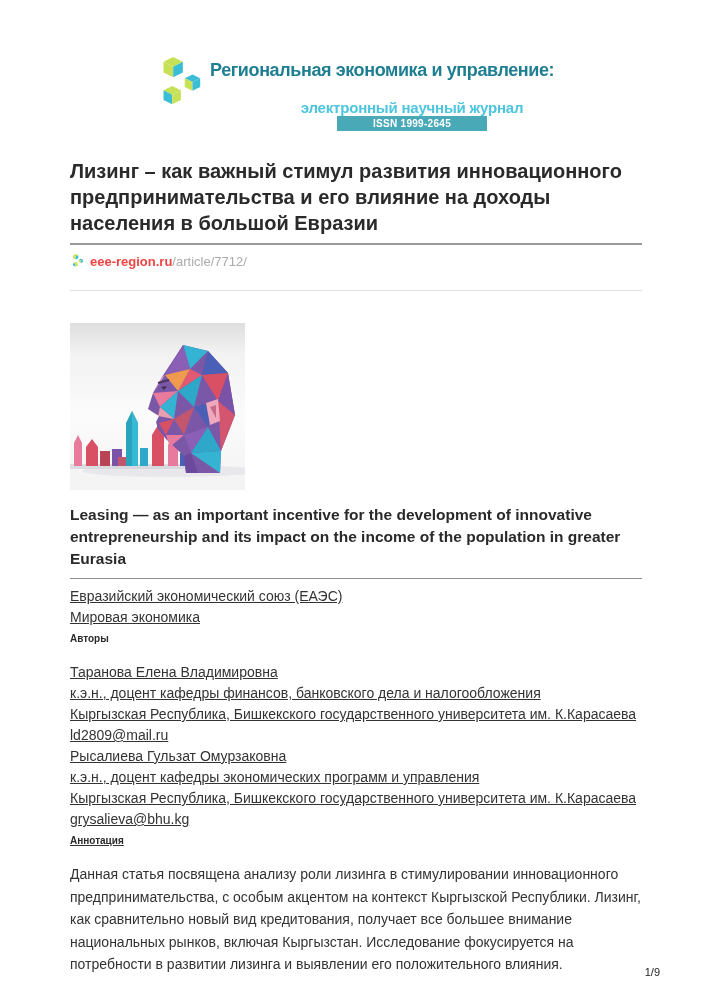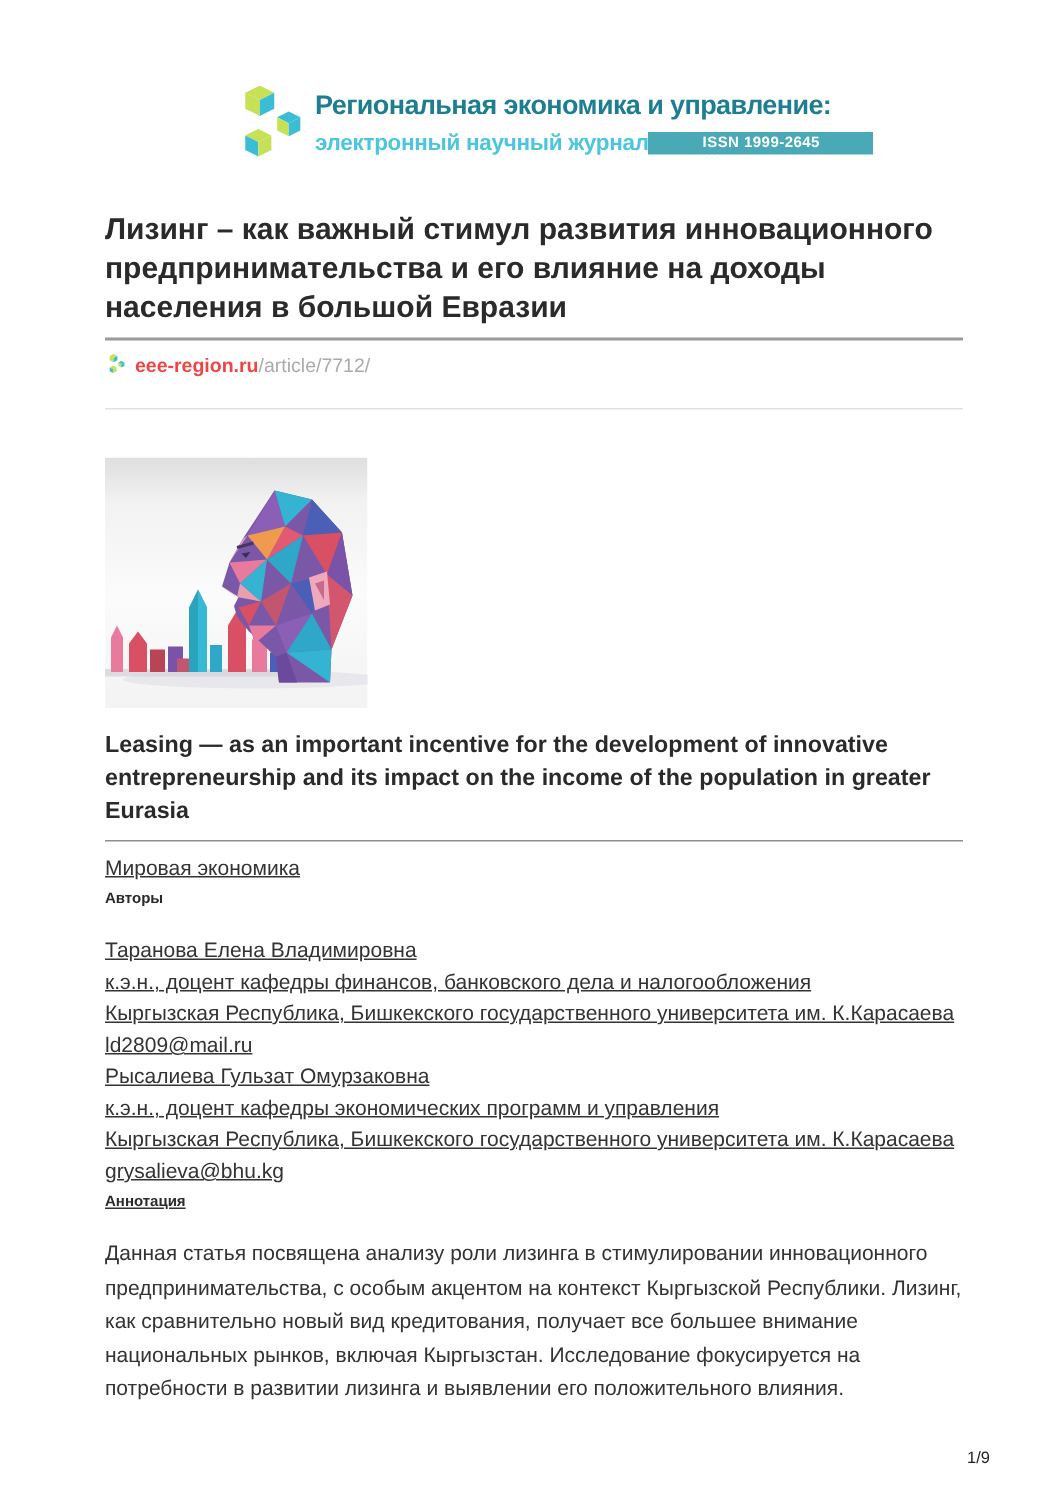--- a/index.html
+++ b/index.html
@@ -8,21 +8,21 @@
     width:709px; height:1004px; position:relative; overflow:hidden;
     font-family:"Liberation Sans", sans-serif; color:#333;
   }
   .page { position:absolute; left:70px; top:0; width:572px; }
 
   
   .journal-header { display:flex; align-items:flex-start; gap:7px; margin:57px 0 0 83px; }
   .jh-logo { width:50px; height:56px; flex:0 0 auto; }
   .jh-text { width:404px; }
   .jh-title { font-size:18px; font-weight:700; letter-spacing:-0.4px; color:#1e7e91; line-height:26px; }
-  .jh-subrow { display:flex; justify-content:flex-start; align-items:center; margin-top:4px; }
+  .jh-subrow { display:flex; justify-content:space-between; align-items:center; margin-top:16px;flex-direction:column; }
   .jh-subtitle { font-size:15px; font-weight:700; letter-spacing:-0.2px; color:#4cc5de; }
   .jh-badge { background:#49a9b7; color:#fff; font-size:10px; font-weight:700;
               padding:2px 12px; min-width:150px; text-align:center; letter-spacing:0.3px; }
 
   
   .title-ru { margin-top:27px; font-size:20px; line-height:26px; font-weight:700; color:#2a2a2a; }
 
   hr { border:none; }
   .hr-dark  { border-top:2px solid #9a9a9a; margin-top:7px; }
   .hr-light { border-top:1px solid #e1e1e1; margin-top:21px; }
@@ -154,20 +154,21 @@
     <polygon points="91,64 97,63 94,67" fill="#3a3050"></polygon>
     <line x1="88" y1="60" x2="99" y2="57" stroke="#4a3560" stroke-width="2"></line>
 
     <polygon points="78,86 88,93 84,90" fill="#c2566e"></polygon>
   </svg>
 
   <h2 class="title-en">Leasing — as an important incentive for the development of innovative entrepreneurship and its impact on the income of the population in greater Eurasia</h2>
   <hr class="hr-mid">
 
   <div class="categories">
+    <a class="cat-link">Евразийский экономический союз (ЕАЭС)</a>
     <a class="cat-link">Мировая экономика</a>
     <div class="section-heading">Авторы</div>
   </div>
 
   <div class="authors-block">
     <div>Таранова Елена Владимировна</div>
     <div>к.э.н., доцент кафедры финансов, банковского дела и налогообложения</div>
     <div>Кыргызская Республика, Бишкекского государственного университета им. К.Карасаева</div>
     <div>ld2809@mail.ru</div>
     <div>Рысалиева Гульзат Омурзаковна</div>

